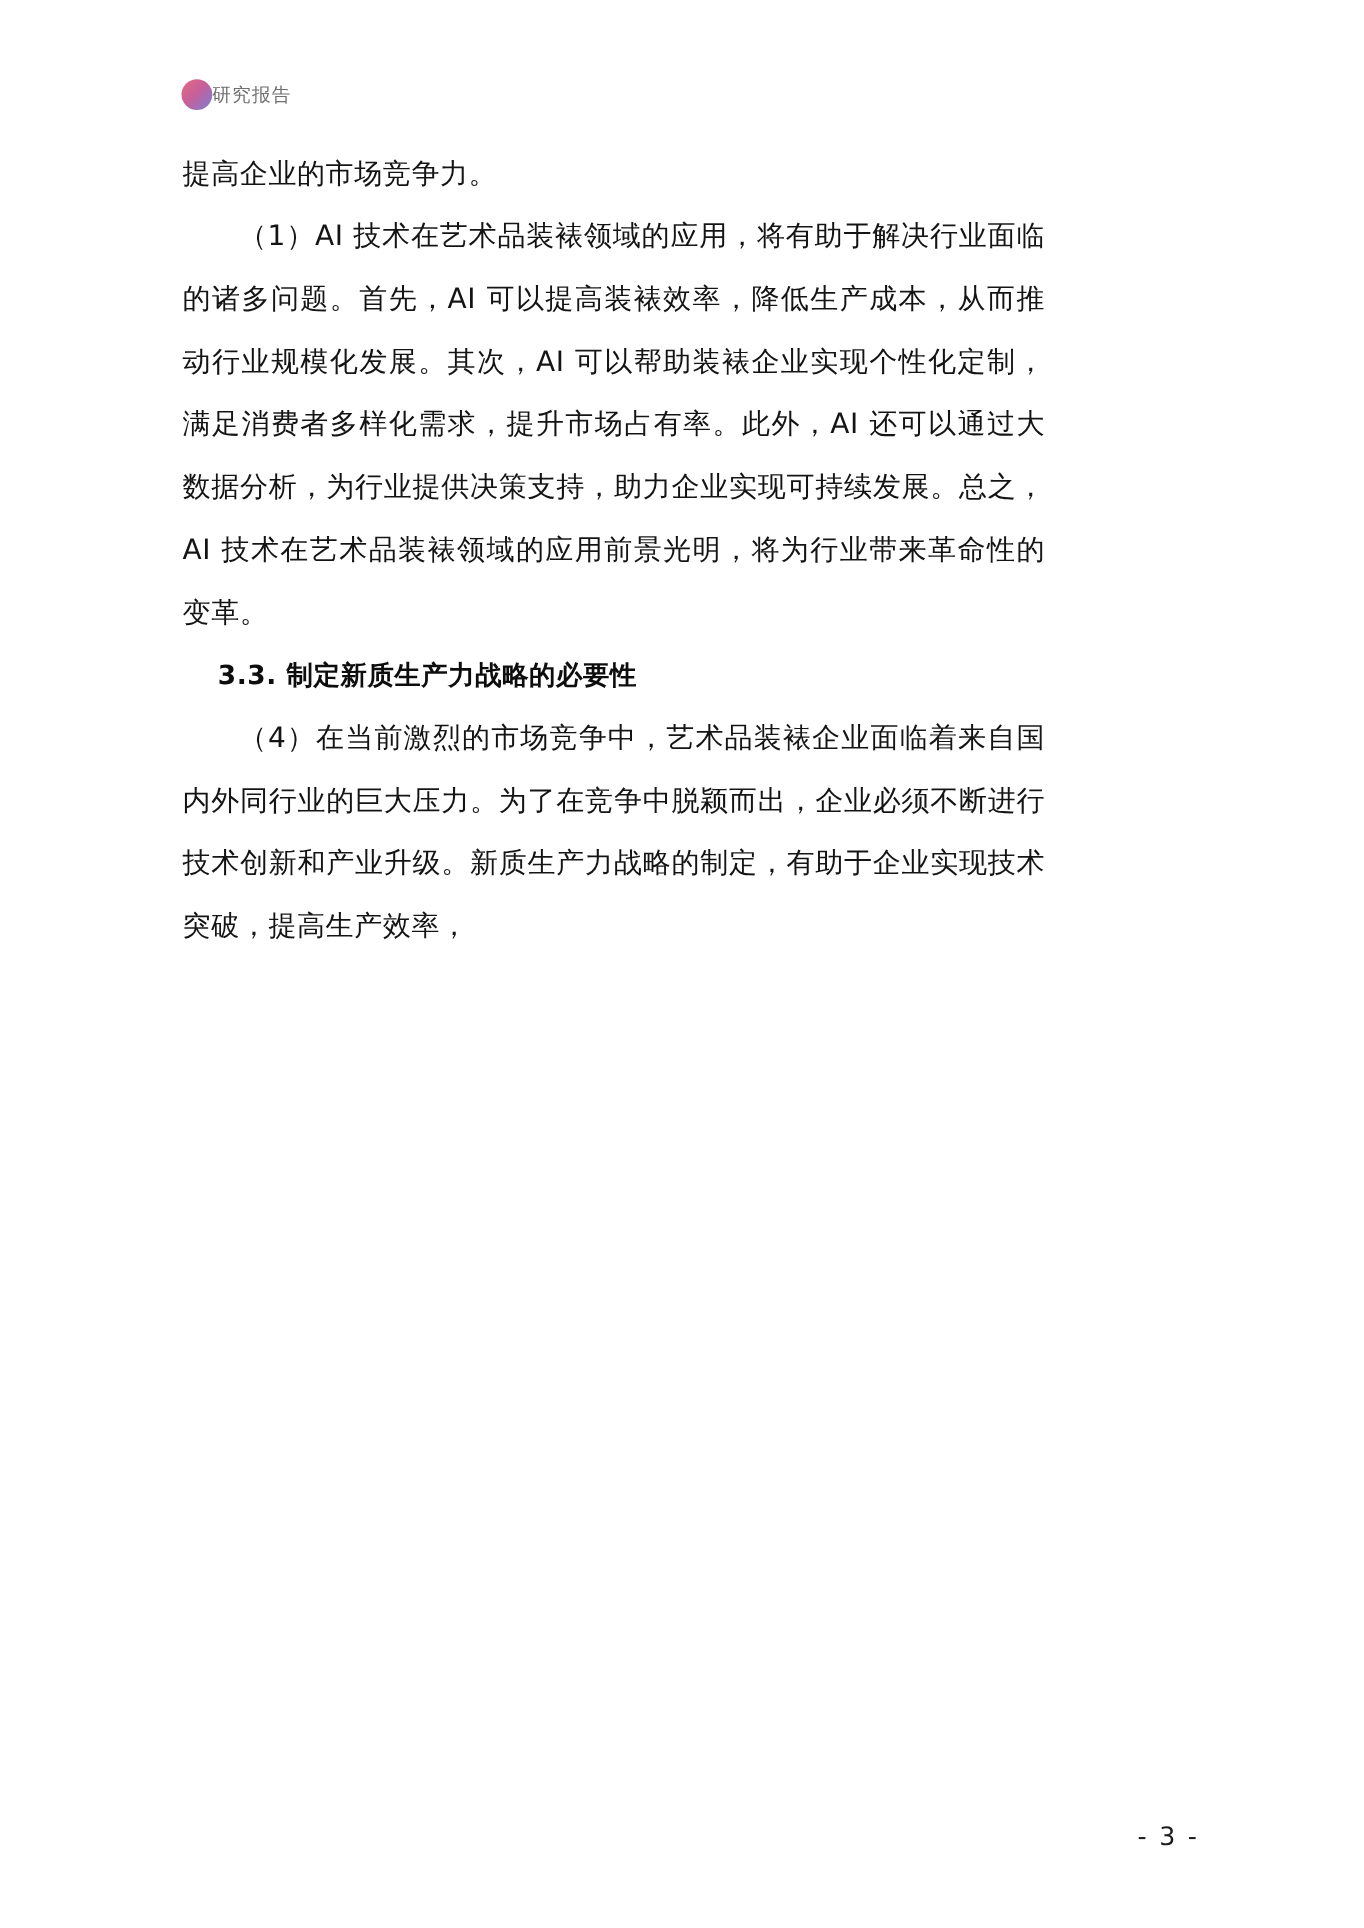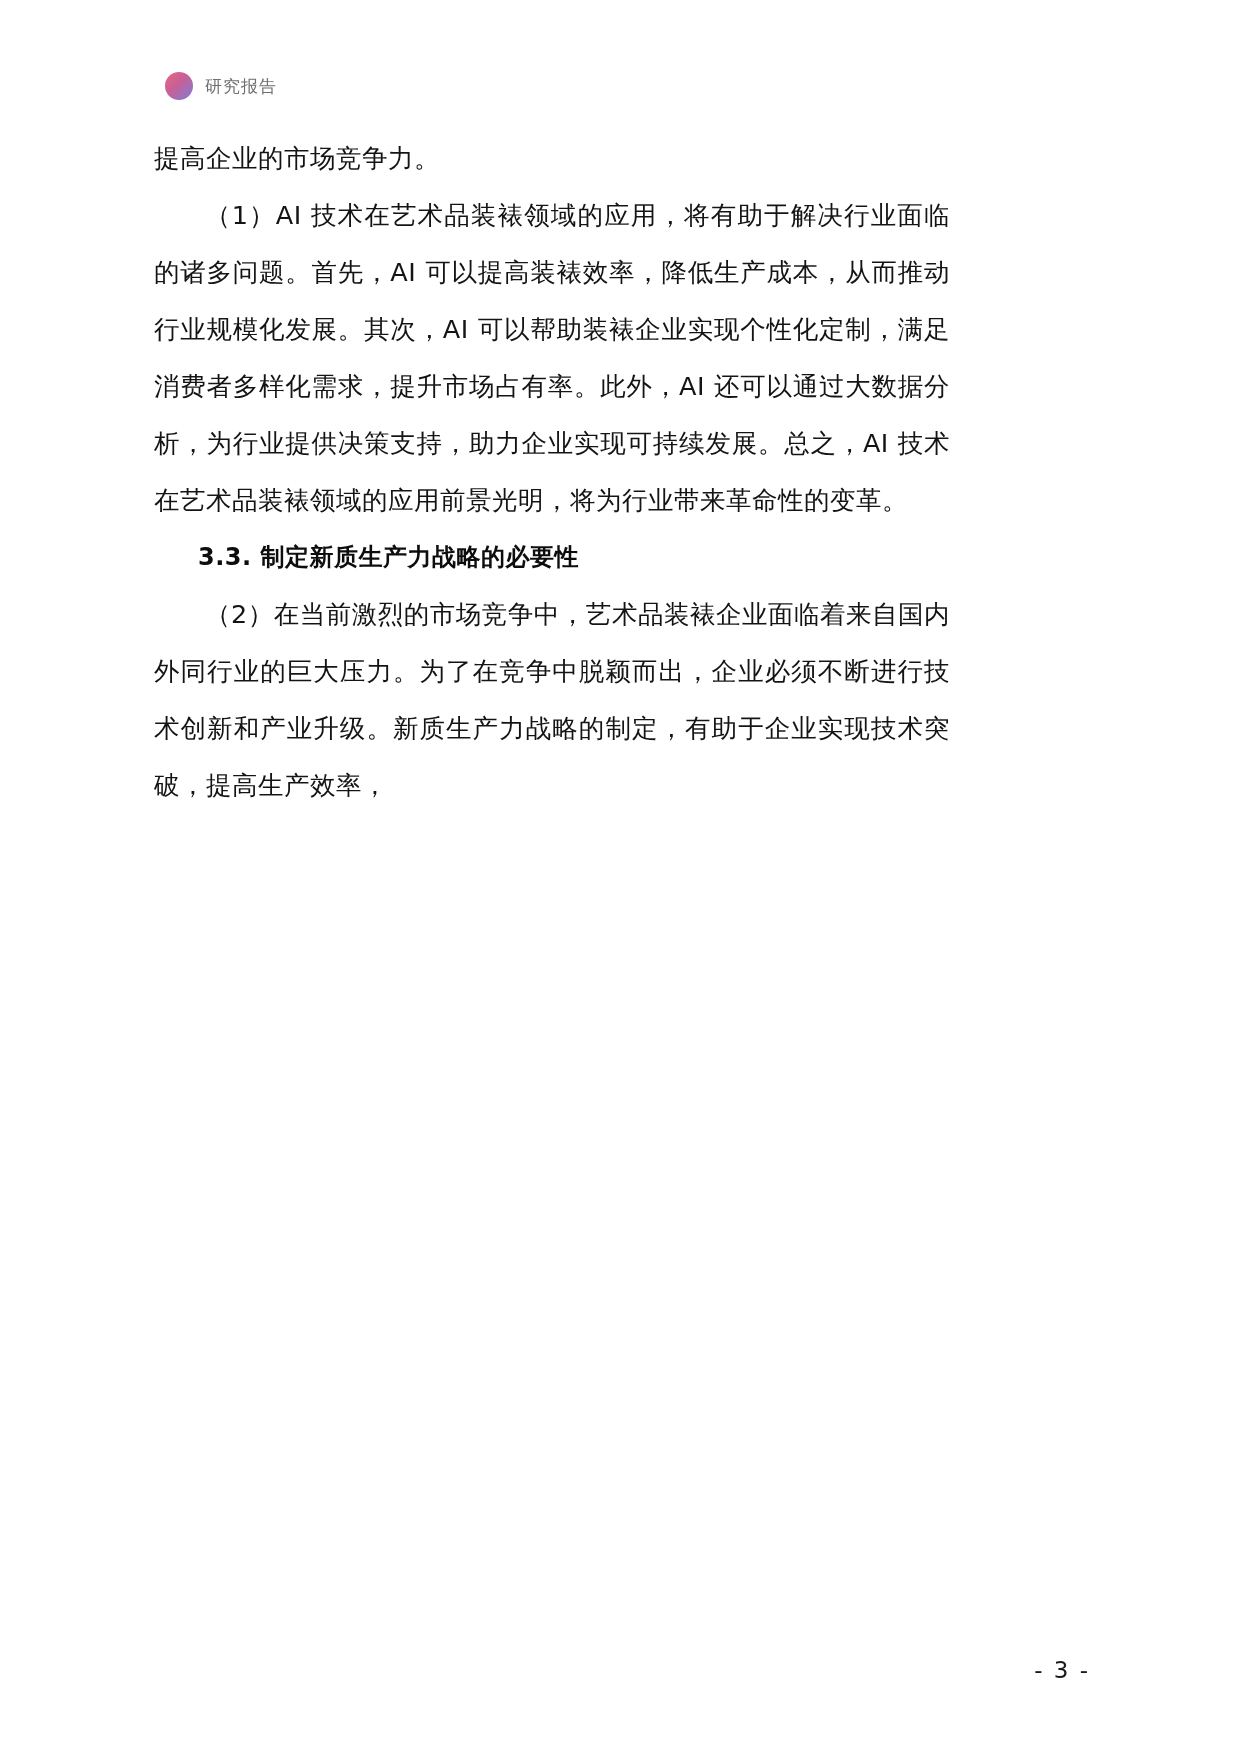--- a/index.html
+++ b/index.html
@@ -21,21 +21,20 @@
     width: 1240px;
     height: 1753px;
   }
   
   .header {
     position: absolute;
     top: 72px;
     left: 165px;
     display: flex;
     align-items: center;
-    gap: 12px;
   }
   .brand-mark {
     width: 28px;
     height: 28px;
     border-radius: 50%;
     background: linear-gradient(135deg, #e36b82 0%, #c85f97 45%, #7b7fd4 100%);
     flex: 0 0 auto;
   }
   .brand-text {
     font-family: "DejaVu Sans", sans-serif;
@@ -44,21 +43,21 @@
     color: #6f6f6f;
   }
   
   .content {
     position: absolute;
     top: 130px;
     left: 150px;
     width: 800px;
   }
   p.para {
-    margin: 0 0 0 4px;
+    margin: 0 0 0 16px;
     font-family: "DejaVu Sans", sans-serif;
     font-size: 25.5px;
     line-height: 57px;
     text-align: justify;
     text-justify: inter-ideograph;
     letter-spacing: 0.5px;
     color: #141414;
   }
   p.indent {
     text-indent: 2em;
@@ -91,18 +90,18 @@
 
   <div class="header">
     <span class="brand-mark"></span>
     <span class="brand-text">研究报告</span>
   </div>
 
   <div class="content">
     <p class="para">提高企业的市场竞争力。</p>
     <p class="para indent">（1）AI 技术在艺术品装裱领域的应用，将有助于解决行业面临的诸多问题。首先，AI 可以提高装裱效率，降低生产成本，从而推动行业规模化发展。其次，AI 可以帮助装裱企业实现个性化定制，满足消费者多样化需求，提升市场占有率。此外，AI 还可以通过大数据分析，为行业提供决策支持，助力企业实现可持续发展。总之，AI 技术在艺术品装裱领域的应用前景光明，将为行业带来革命性的变革。</p>
     <h2 class="section-heading">3.3. 制定新质生产力战略的必要性</h2>
-    <p class="para indent">（2）在当前激烈的市场竞争中，艺术品装裱企业面临着来自国内外同行业的巨大压力。为了在竞争中脱颖而出，企业必须不断进行技术创新和产业升级。新质生产力战略的制定，有助于企业实现技术突破，提高生产效率，</p>
+    <p class="para indent">（4）在当前激烈的市场竞争中，艺术品装裱企业面临着来自国内外同行业的巨大压力。为了在竞争中脱颖而出，企业必须不断进行技术创新和产业升级。新质生产力战略的制定，有助于企业实现技术突破，提高生产效率，</p>
   </div>
 
   <div class="footer">- 3 -</div>
 
 </div>
 
 </body></html>

